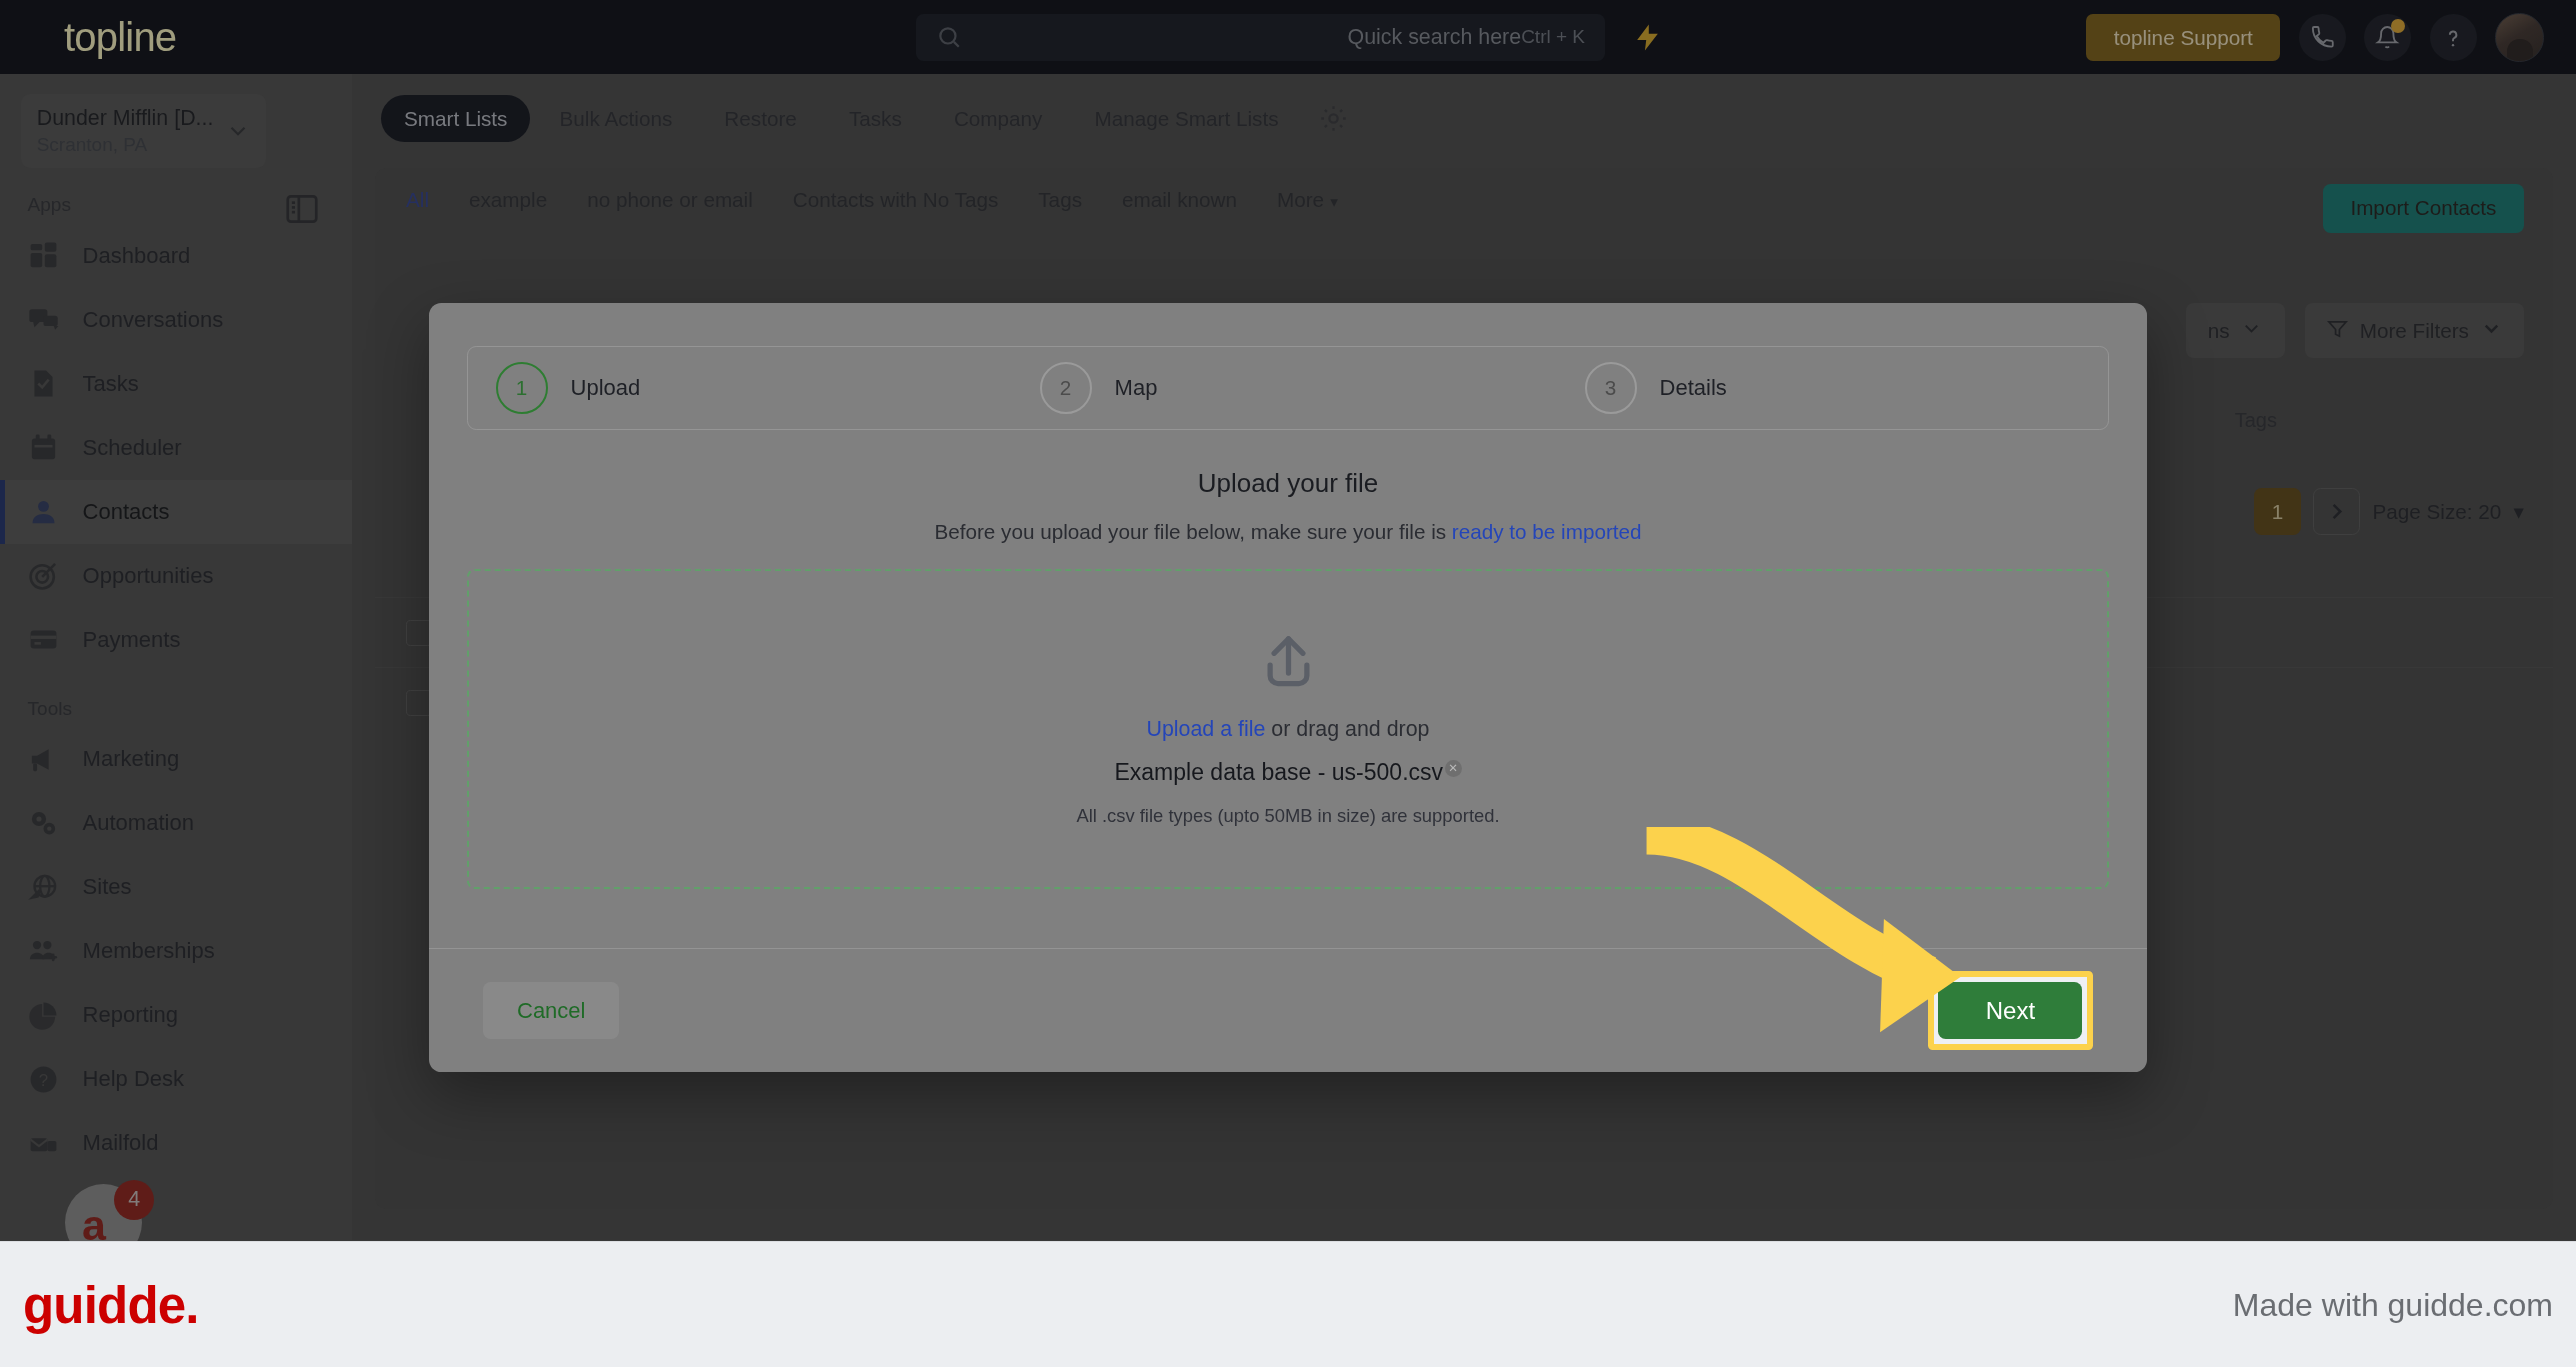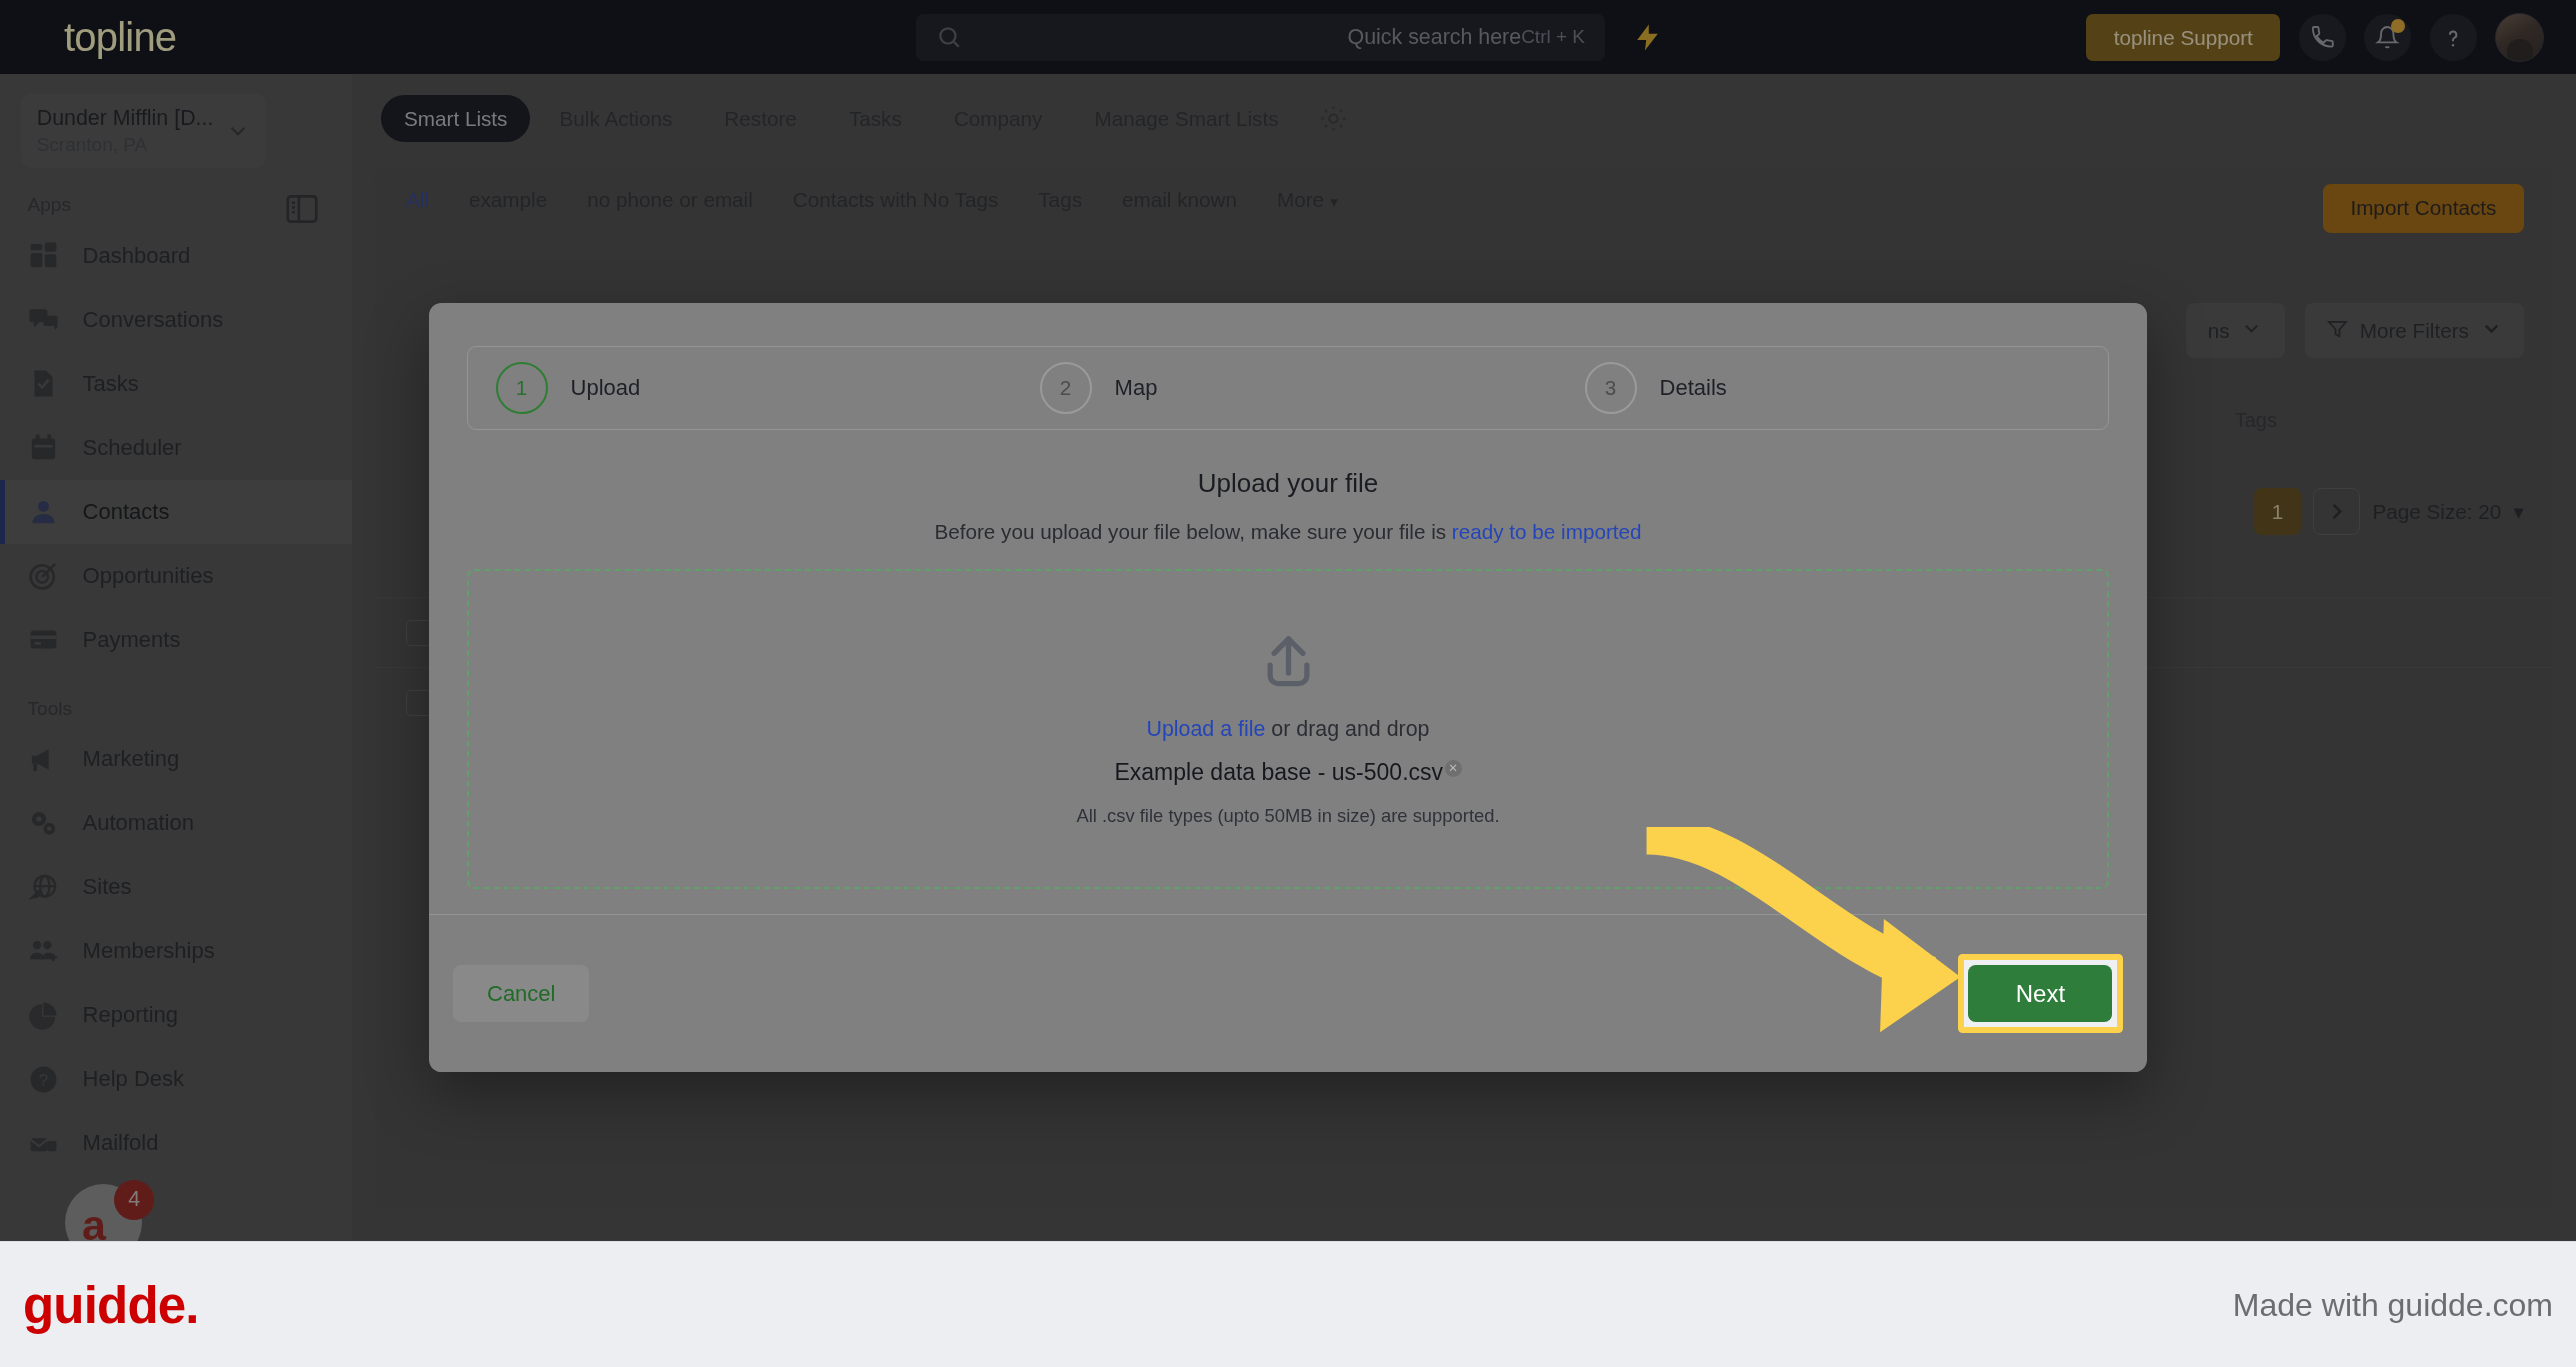--- a/index.html
+++ b/index.html
@@ -173,21 +173,21 @@
   .filter-row {
     display: flex; align-items: center;
     padding: 20px 0 0 31px; gap: 40px;
   }
   .filter-item { font-size: 20.7px; color: #26282e; cursor: pointer; white-space:nowrap;}
   .filter-item.active { color: #2a3c8f; }
   .more-caret { font-size:15.3px; margin-left:6.1px; }
 
   .import-btn {
     position: absolute; right: 29px; top: 15.3px;
-    background: #a16207; color: #1c1a17;
+    background: #0f766e; color: #1c1a17;
     border: none; border-radius: 7.7px;
     height: 49px; padding: 0 27.6px;
     font-size: 20.7px; font-family: inherit; cursor: pointer;
   }
 
   .toolbar-right {
     position: absolute; right: 29px; top: 135px;
     display: flex; align-items: center; gap: 20px;
   }
   .tb-chip {
@@ -305,24 +305,24 @@
   }
   .dz-x {
     display:inline-block; width: 17px; height: 17px; border-radius:50%;
     background:#6f6f6f; color:#b9b9b9; font-size:11.5px; line-height:17px;
     text-align:center; vertical-align: super; margin-left:1.5px; cursor:pointer;
   }
   .dz-note { margin-top: 18.4px; font-size: 18.4px; color: #30323a; }
 
   .m-footer {
     position: absolute; left: 0; bottom: 0;
-    width: 100%; height: 158px;
+    width: 100%; height: 124px;
     border-top: 0.8px solid #949494;
     display: flex; align-items: center; justify-content: space-between;
-    padding: 0 24px;
+    padding: 0 54px;
   }
   .cancel-btn {
     background: #898989; border: none; border-radius: 7.7px;
     height: 57px; padding: 0 34px;
     font-size: 22px; color: #1f6b27; font-family: inherit; cursor: pointer;
   }
   .next-wrap {
     border: 6.1px solid #fcd24c;
     background: #eef0f4;
     border-radius: 4.6px;

